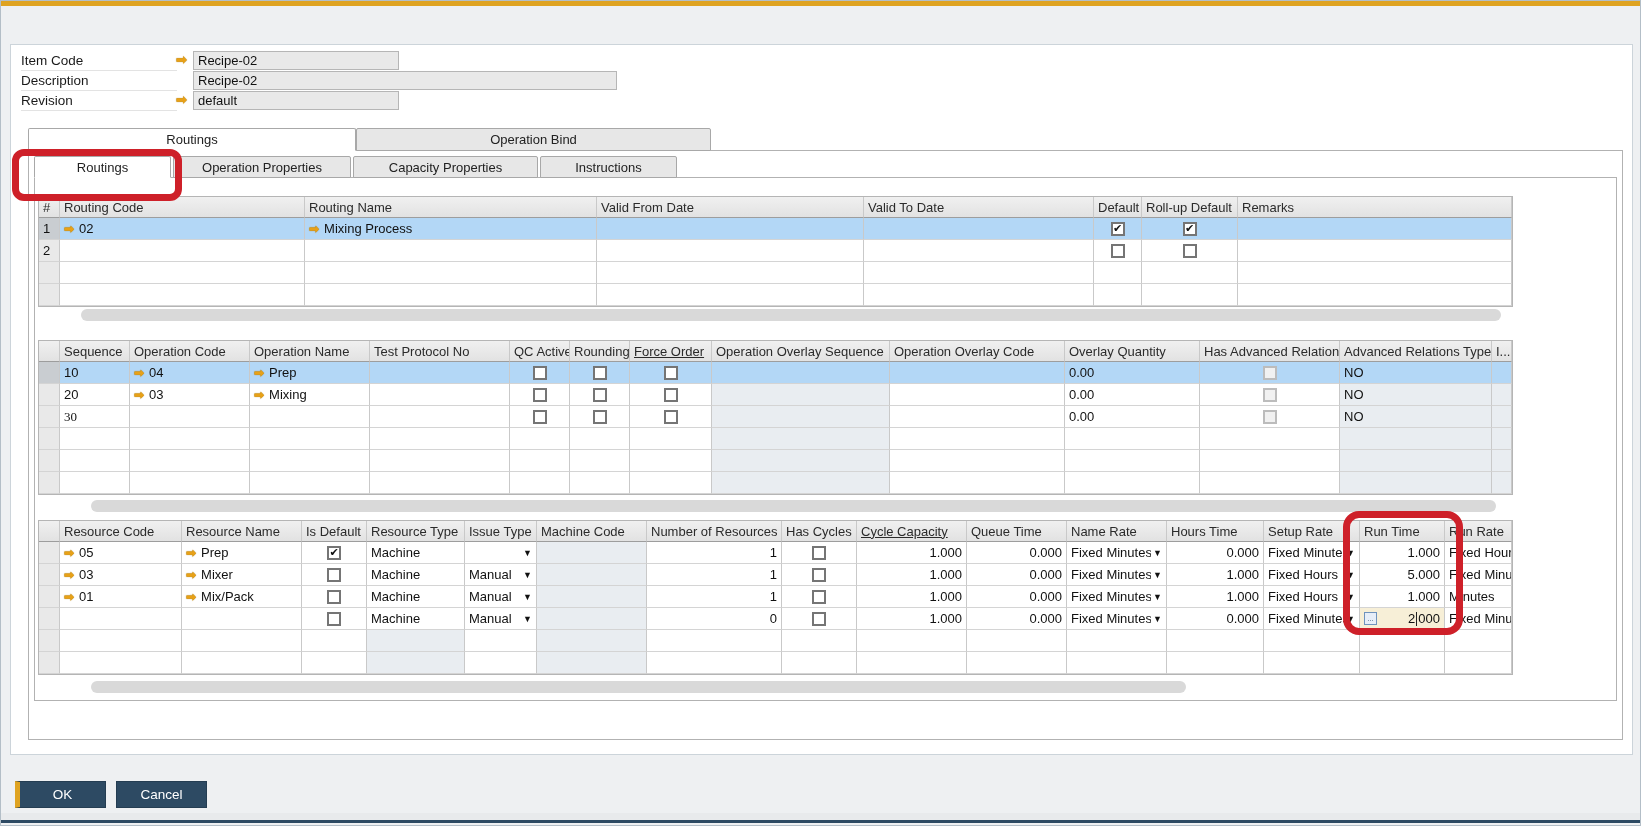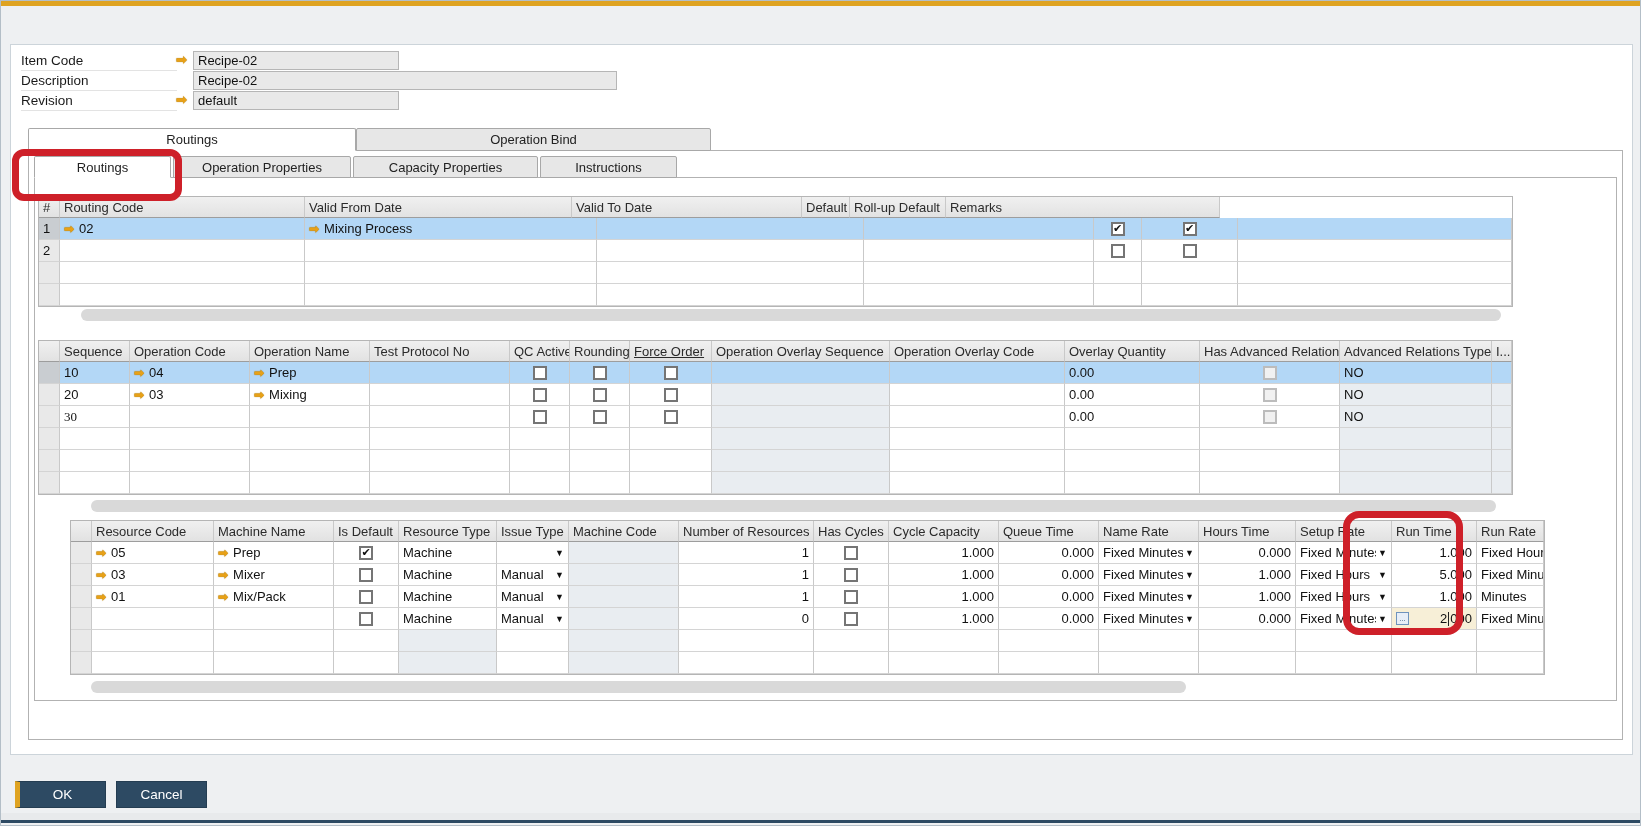--- a/index.html
+++ b/index.html
@@ -90,20 +90,21 @@
       <div class="tab" style="left: 172px; top: 155px; width: 178px; height: 22px;">Operation Properties</div>
       <div class="tab" style="left: 352px; top: 155px; width: 185px; height: 22px;">Capacity Properties</div>
       <div class="tab" style="left: 539px; top: 155px; width: 137px; height: 22px;">Instructions</div>
     </div>
   <div class="groupbox" style="left:33px; top:176px; width:1583px; height:524px;"></div>
 
   <div class="grid" style="left: 37px; top: 195px; width: 1475px;">
       <div class="g-row g-head">
         <div class="g-cell" style="width: 21px;">#</div>
         <div class="g-cell" style="width: 245px;">Routing Code</div>
+        <div class="g-cell" style="width: 292px;">Routing Name</div>
         <div class="g-cell" style="width: 267px;">Valid From Date</div>
         <div class="g-cell" style="width: 230px;">Valid To Date</div>
         <div class="g-cell" style="width: 48px;">Default</div>
         <div class="g-cell" style="width: 96px;">Roll-up Default</div>
         <div class="g-cell" style="width: 274px;">Remarks</div>
       </div>
       <div class="g-row sel">
         <div class="g-cell selcell" style="width: 21px;">1</div>
         <div class="g-cell" style="width: 245px;"><span class="linkarrow">➡</span>02</div>
         <div class="g-cell" style="width: 292px;"><span class="linkarrow">➡</span>Mixing Process</div>
@@ -287,32 +288,32 @@
         <div class="g-cell graycell" style="width: 178px;"></div>
         <div class="g-cell" style="width: 175px;"></div>
         <div class="g-cell" style="width: 135px;"></div>
         <div class="g-cell center" style="width: 140px;"></div>
         <div class="g-cell graycell" style="width: 152px;"></div>
         <div class="g-cell graycell" style="width: 20px;"></div>
       </div>
     </div>
   <div class="hscroll" style="left:90px; top:499px; width:1405px;"></div>
 
-  <div class="grid" style="left: 37px; top: 519px; width: 1475px; margin-left: 32px;">
+  <div class="grid" style="left: 37px; top: 519px; width: 1475px;">
       <div class="g-row g-head">
         <div class="g-cell" style="width: 21px;"></div>
         <div class="g-cell" style="width: 122px;">Resource Code</div>
-        <div class="g-cell" style="width: 120px;">Machine Name</div>
+        <div class="g-cell" style="width: 120px;">Resource Name</div>
         <div class="g-cell" style="width: 65px; text-align: center;">Is Default</div>
         <div class="g-cell" style="width: 98px;">Resource Type</div>
         <div class="g-cell" style="width: 72px;">Issue Type</div>
         <div class="g-cell" style="width: 110px;">Machine Code</div>
         <div class="g-cell" style="width: 135px;">Number of Resources</div>
         <div class="g-cell" style="width: 75px;">Has Cycles</div>
-        <div class="g-cell" style="width: 110px;">Cycle Capacity</div>
+        <div class="g-cell" style="width: 110px; text-decoration: underline;">Cycle Capacity</div>
         <div class="g-cell" style="width: 100px;">Queue Time</div>
         <div class="g-cell" style="width: 100px;">Name Rate</div>
         <div class="g-cell" style="width: 97px;">Hours Time</div>
         <div class="g-cell" style="width: 96px;">Setup Rate</div>
         <div class="g-cell" style="width: 85px;">Run Time</div>
         <div class="g-cell" style="width: 67px;">Run Rate</div>
       </div>
       <div class="g-row">
         <div class="g-cell selcell" style="width: 21px;"></div>
         <div class="g-cell" style="width: 122px;"><span class="linkarrow">➡</span>05</div>

